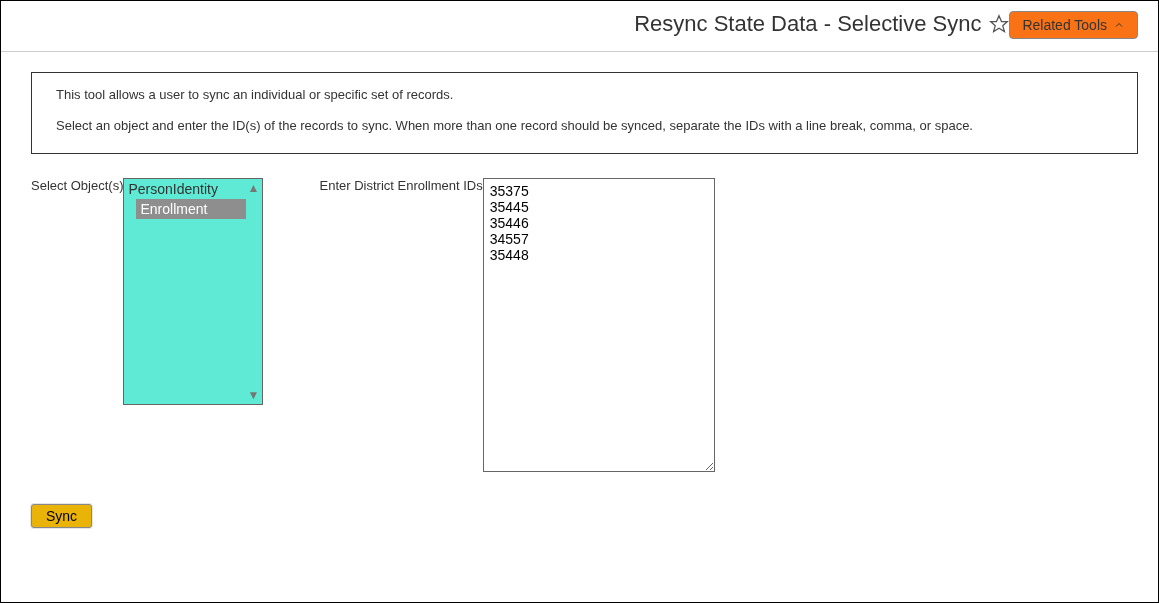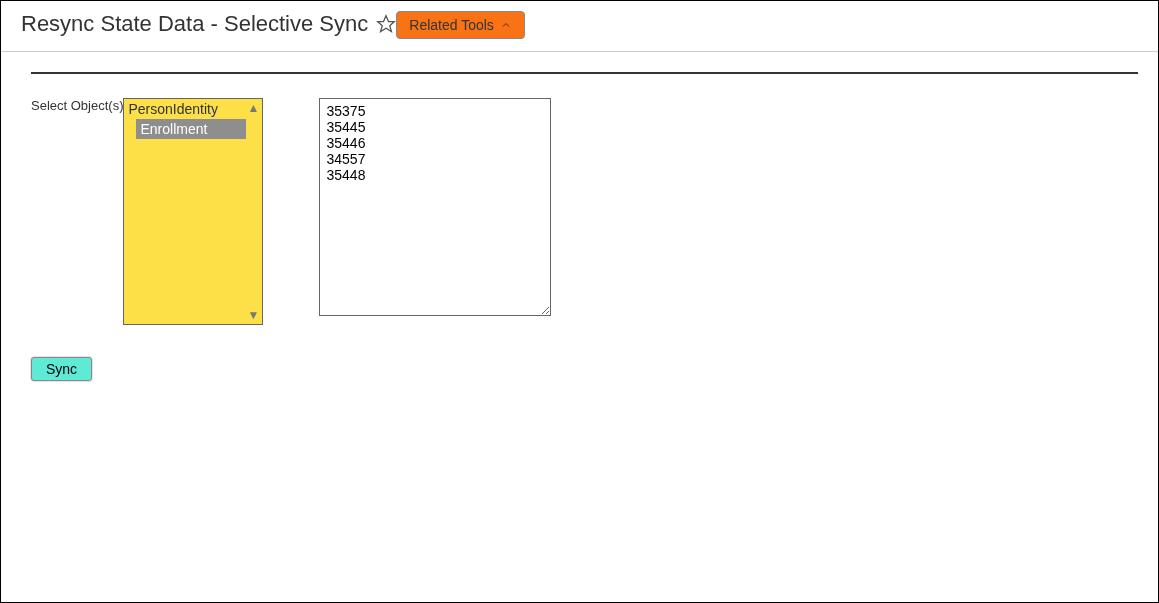--- a/index.html
+++ b/index.html
@@ -14,21 +14,21 @@
     .page {
       width: 1159px;
       height: 603px;
       position: relative;
       background: #fff;
       border: 1px solid #000;
     }
     .header {
       padding: 10px 20px 12px 20px;
       display: flex;
-      justify-content: flex-start;
+      justify-content: flex-end;
       align-items: flex-start;
       border-bottom: 1px solid #ccc;
     }
     .header-left {
       display: flex;
       align-items: center;
       gap: 8px;
     }
     .page-title {
       font-size: 22px;
@@ -109,21 +109,21 @@
     .form-label {
       font-size: 13px;
       color: #333;
       margin-bottom: 6px;
     }
     .listbox {
       width: 140px;
       height: 227px;
       border: 1px solid #666;
       position: relative;
-      background: #fde047;
+      background: #5eead4;
       user-select: none;
     }
     .list-scroll-up, .list-scroll-down {
       position: absolute;
       right: 2px;
       width: 14px;
       height: 14px;
       color: #777;
       font-size: 12px;
       cursor: pointer;
@@ -141,33 +141,33 @@
       font-size: 14px;
       cursor: pointer;
     }
     .list-item.selected {
       background: #8e8e8e;
       color: #fff;
       margin-left: 12px;
     }
     .ids-textarea {
       width: 232px;
-      height: 218px;
+      height: 294px;
       border: 1px solid #666;
       padding: 4px 6px;
       font-family: Arial, Helvetica, sans-serif;
       font-size: 14px;
       resize: both;
       overflow: auto;
     }
     .sync-row {
       margin-top: 32px;
     }
     .sync-button {
-      background: #5eead4;
+      background: #eab308;
       border: 1px solid #888;
       border-radius: 3px;
       padding: 3px 14px;
       font-size: 14px;
       cursor: pointer;
       box-shadow: 0 0 0 1px rgba(0,0,0,0.1);
     }
     .status-row {
       margin-top: 28px;
       font-size: 13px;
@@ -198,35 +198,40 @@
         <svg class="chevron-up-icon" viewBox="0 0 24 24">
           <polyline points="6,15 12,9 18,15" stroke-width="2"></polyline>
         </svg>
       </div>
     </div>
   </div>
 
   <div class="content">
 
     <div class="panel">
+      <div class="panel-body">
+        <p>This tool allows a user to sync an individual or specific set of records.</p>
+        <p>Select an object and enter the ID(s) of the records to sync. When more than one record should be synced, separate the IDs with a line break, comma, or space.</p>
+      </div>
     </div>
 
     <div class="form-row">
       <div class="form-col">
         <span class="form-label">Select Object(s)</span>
         <div class="listbox">
           <div class="list-items" id="list-items">
               <div class="list-item">PersonIdentity</div>
               <div class="list-item selected">Enrollment</div>
             </div>
           <div class="list-scroll-up">▲</div>
           <div class="list-scroll-down">▼</div>
         </div>
       </div>
       <div class="form-col">
+        <span class="form-label">Enter District Enrollment IDs</span>
         <textarea class="ids-textarea" id="ids-textarea" style="">35375
 35445
 35446
 34557
 35448</textarea>
       </div>
     </div>
 
     <div class="sync-row">
       <button class="sync-button">Sync</button>

